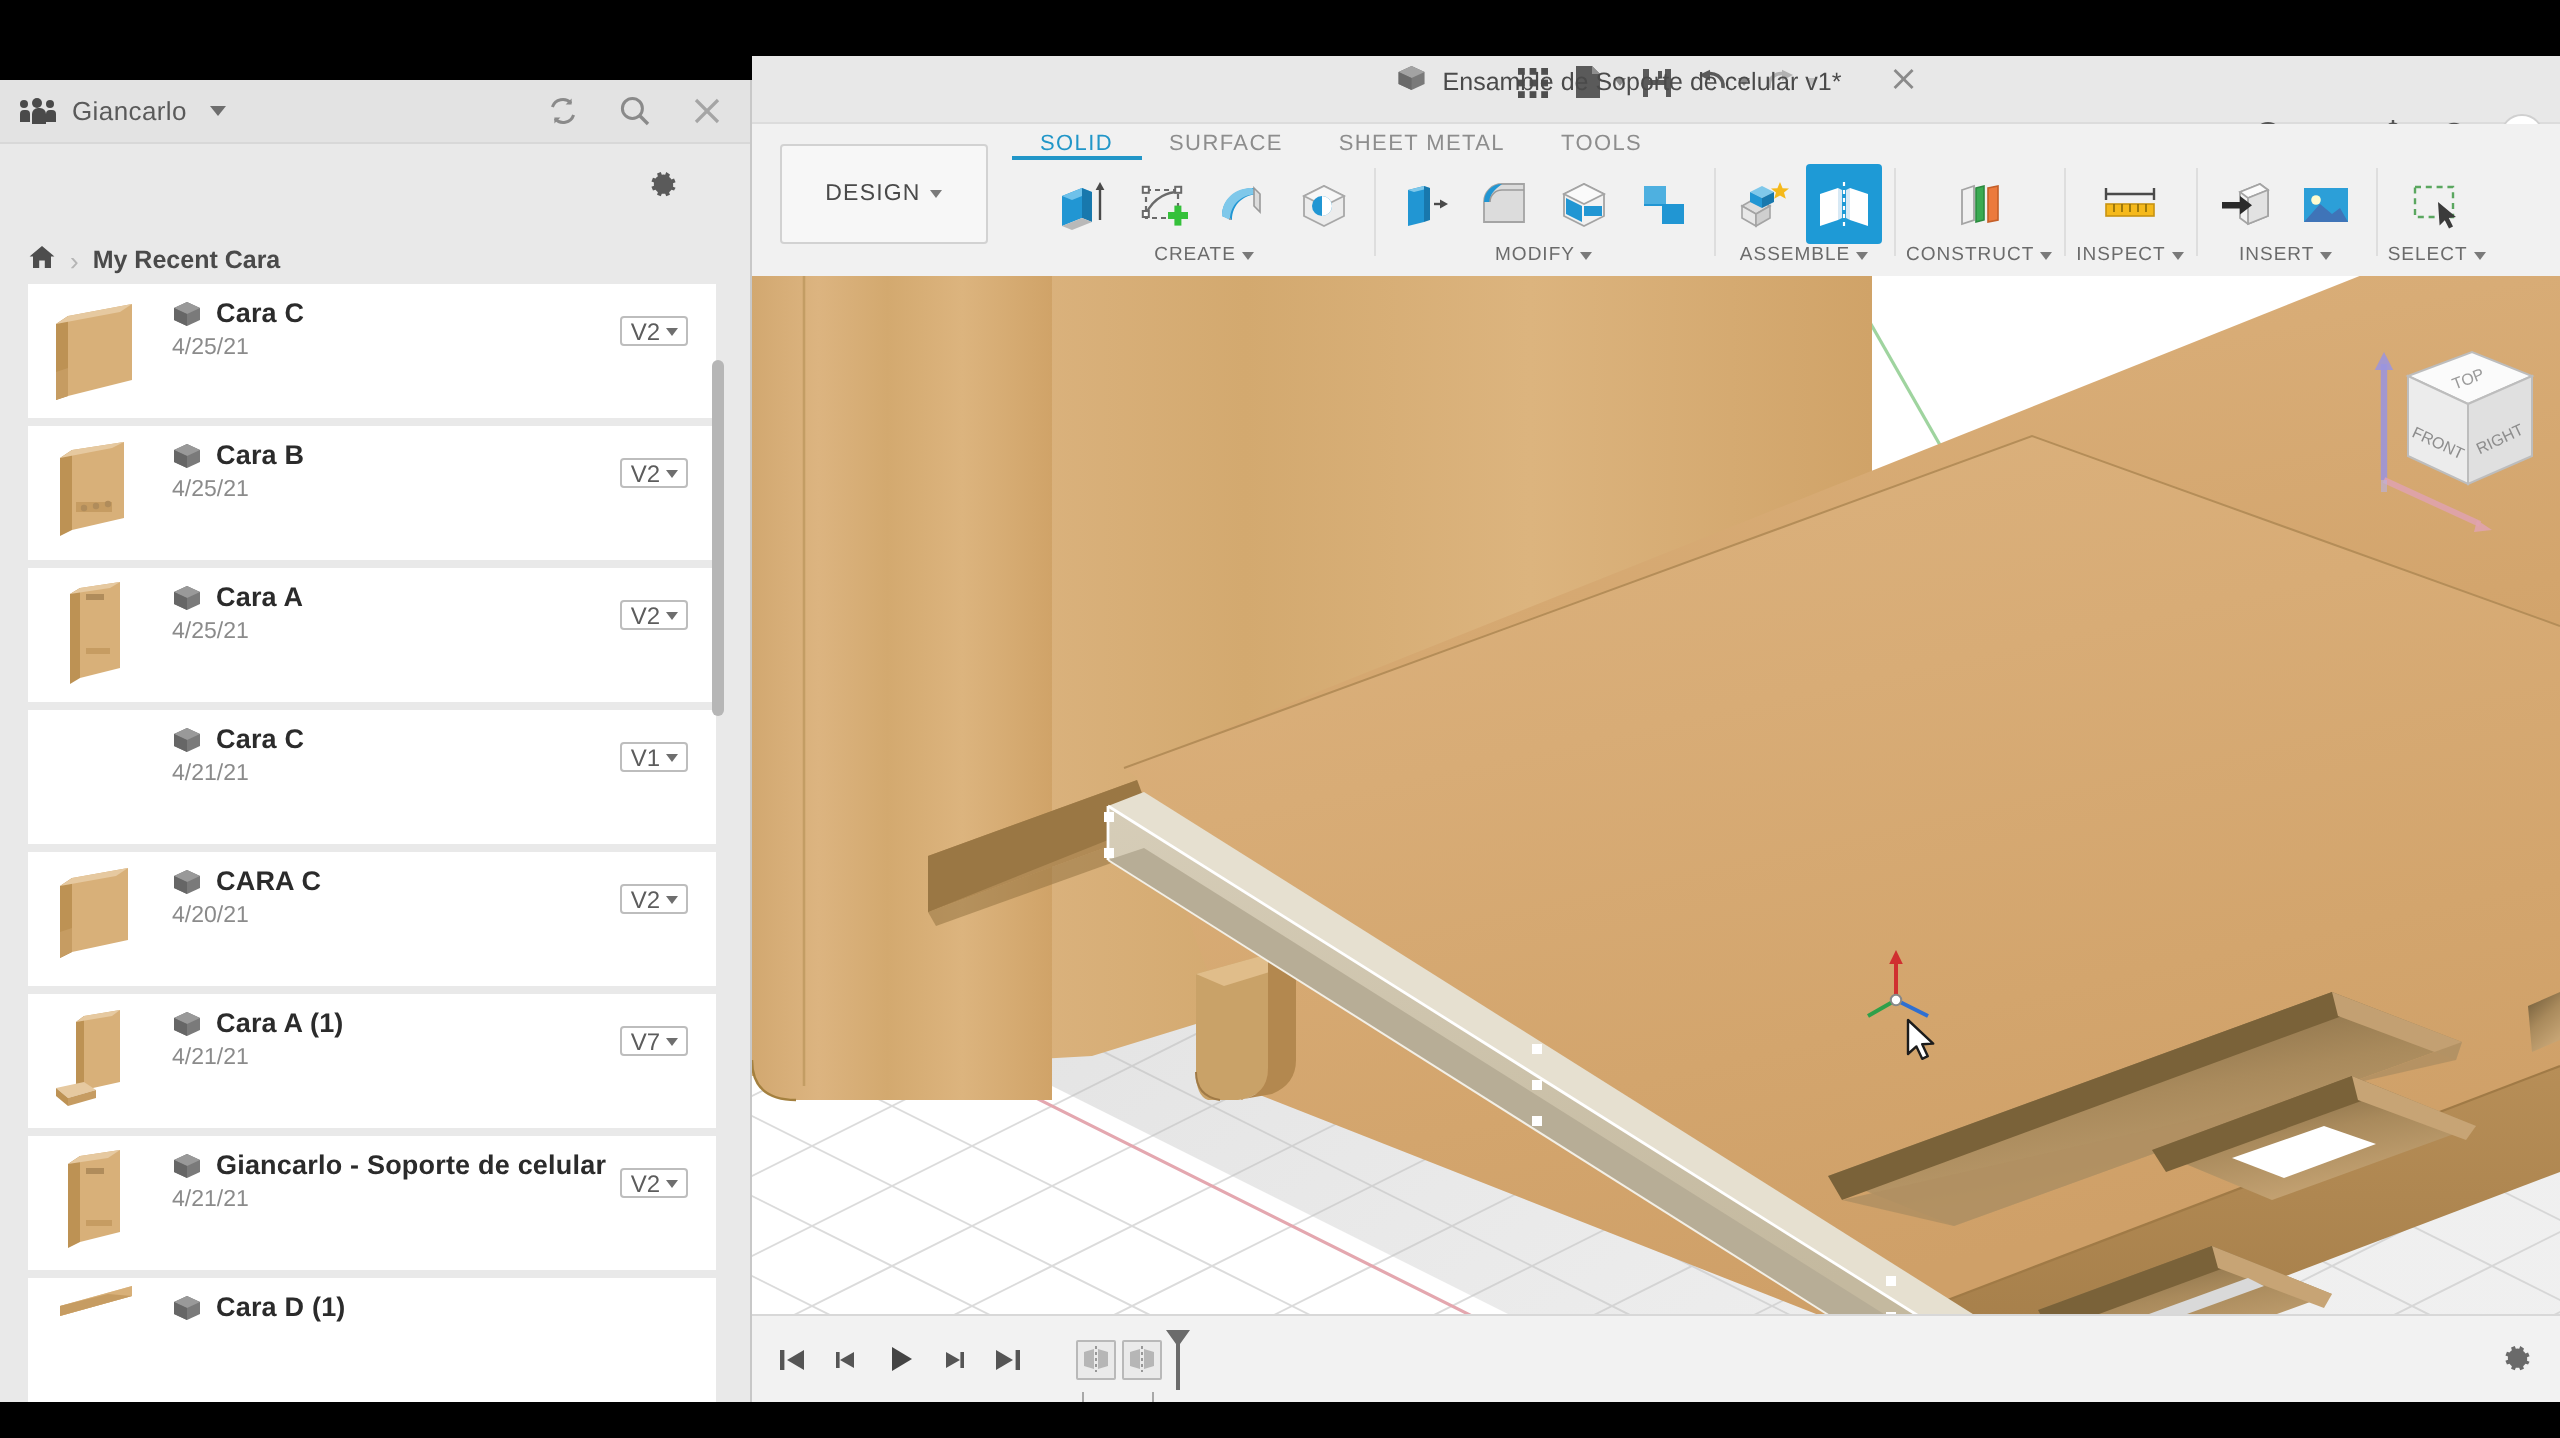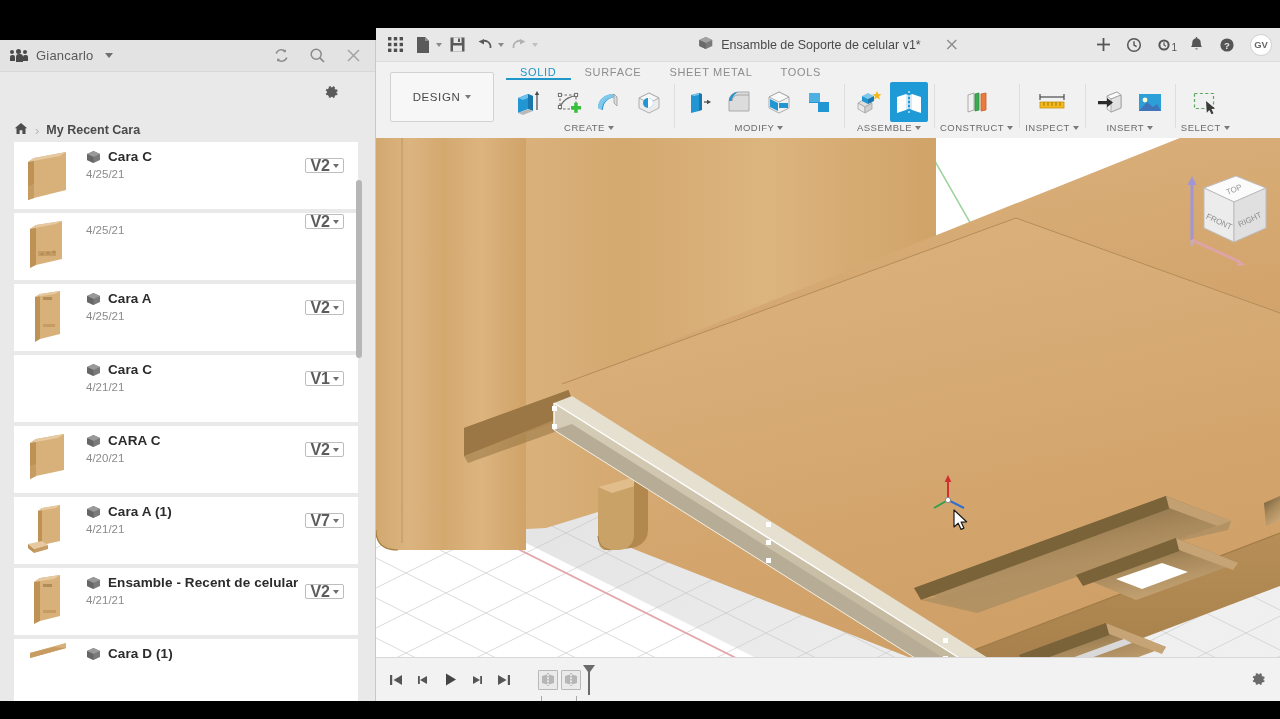--- a/index.html
+++ b/index.html
@@ -75,21 +75,21 @@
   .fc-body { flex:1; position:relative; padding-top: 7px; }
   .fc-title { display:flex; align-items:center; gap:7px; }
   .cube-icon { width:15px;height:14px; display:block; }
   .fc-name { font-size: 13.5px; color:#2b2b2b; font-weight:bold; letter-spacing:.1px;}
   .fc-date { font-size: 11.5px; color:#8b8b8b; margin-top: 4px; }
   .ver-badge {
     position:absolute; right: 14px; bottom: 7px;
     border:1px solid #bdbdbd; background:#fff; border-radius:2px;
     height:15px; min-width: 30px; padding: 0 4px;
     display:flex; align-items:center; justify-content:center; gap:3px;
-    font-size: 16px; color:#5c5c5c; cursor:pointer;font-weight:bold;
+    font-size: 12px; color:#5c5c5c; cursor:pointer;
   }
   .ver-caret { width:0;height:0;border-left:3.5px solid transparent;border-right:3.5px solid transparent;border-top:4.5px solid #6e6e6e;}
 
   .panel-scrollbar {
     position:absolute; right: 13px; top: 131px; width: 6px; height: 545px;
     background: transparent;
   }
   .panel-scrollbar .thumbbar {
     position:absolute; left:0; top:9px; width:6px; height:178px;
     background:#b6b6b6; border-radius:3px;
@@ -97,21 +97,21 @@
 
   
   .fusion {
     position:absolute; left:376px; top:28px; width:904px; height:673px;
     background:#f1f1f1;
   }
 
   
   .f-titlebar {
     height: 34px; background:#e8e8e8; display:flex; align-items:center;
-    position: relative; border-bottom:1px solid #dcdcdc;
+    position: relative; border-bottom:1px solid #dcdcdc;flex-direction:column;
   }
   .qat { display:flex; align-items:center; gap:2px; padding-left: 6px; }
   .qat-btn { width:26px;height:26px; display:flex;align-items:center;justify-content:center; cursor:pointer;}
   .qat-caret { width:0;height:0;border-left:3.5px solid transparent;border-right:3.5px solid transparent;border-top:4px solid #8a8a8a; margin-left:-2px;}
   .doc-tab {
     position:absolute; left: 50%; transform: translateX(-50%);
     display:flex; align-items:center; gap:8px;
     height:26px; padding: 0 10px;
   }
   .doc-tab-name { font-size:12.5px; color:#4a4a4a; }
@@ -139,21 +139,21 @@
     position:absolute; left: 130px; top: 2px; display:flex; gap:0;
   }
   .rtab {
     font-size: 11px; letter-spacing:.7px; padding: 0 14px;
     height: 16px; line-height:16px; cursor:pointer;
   }
   .rtab.active { color:#2196c8; }
   .rtab.idle { color:#8d8d8d; }
 
   .ribbon-groups {
-    position:absolute; left: 128px; top: 18px; right: 0; display:flex; align-items:flex-start;
+    position:absolute; left: 141px; top: 18px; right: 0; display:flex; align-items:flex-start;
   }
   .rgroup { display:flex; flex-direction:column; align-items:center; position:relative; padding: 0 6px; }
   .rgroup + .rgroup::before {
     content:''; position:absolute; left:0; top:4px; width:1px; height:44px; background:#dedede;
   }
   .rg-icons { display:flex; align-items:center; gap:2px; height: 44px; }
   .rg-btn {
     width:38px; height:40px; display:flex; align-items:center; justify-content:center;
     cursor:pointer; border-radius:2px;
   }
@@ -292,20 +292,30 @@
             <polygon points="22,12 48,8 48,46 22,52" fill="#d8b079"></polygon>
             <polygon points="16,16 22,12 22,52 16,55" fill="#bd9254"></polygon>
             <polygon points="16,16 22,12 48,8 42,11" fill="#e6c9a0"></polygon>
             <rect x="24" y="38" width="18" height="5" fill="#c69c62"></rect>
             <circle cx="28" cy="41" r="1.6" fill="#b08c5b"></circle>
             <circle cx="34" cy="40" r="1.6" fill="#b08c5b"></circle>
             <circle cx="40" cy="39" r="1.6" fill="#b08c5b"></circle>
           </svg>
         </div>
         <div class="fc-body">
+          <div class="fc-title">
+            <span class="cube-icon">
+              <svg width="15" height="14" viewBox="0 0 15 14">
+                <polygon points="7.5,1 14,4 14,10 7.5,13 1,10 1,4" fill="#7a7a7a"></polygon>
+                <polygon points="7.5,1 14,4 7.5,7 1,4" fill="#999"></polygon>
+                <polygon points="1,4 7.5,7 7.5,13 1,10" fill="#666"></polygon>
+              </svg>
+            </span>
+            <span class="fc-name">Cara B</span>
+          </div>
           <div class="fc-date">4/25/21</div>
           <div class="ver-badge">
             <span>V2</span>
             <span class="ver-caret"></span>
           </div>
         </div>
       </div>
 
       <div class="file-card">
         <div class="thumb">
@@ -427,21 +437,21 @@
         </div>
         <div class="fc-body">
           <div class="fc-title">
             <span class="cube-icon">
               <svg width="15" height="14" viewBox="0 0 15 14">
                 <polygon points="7.5,1 14,4 14,10 7.5,13 1,10 1,4" fill="#7a7a7a"></polygon>
                 <polygon points="7.5,1 14,4 7.5,7 1,4" fill="#999"></polygon>
                 <polygon points="1,4 7.5,7 7.5,13 1,10" fill="#666"></polygon>
               </svg>
             </span>
-            <span class="fc-name">Ensamble - Recent de celular</span>
+            <span class="fc-name">Giancarlo - Soporte de celular</span>
           </div>
           <div class="fc-date">4/21/21</div>
           <div class="ver-badge">
             <span>V2</span>
             <span class="ver-caret"></span>
           </div>
         </div>
       </div>
 
       <div class="file-card">

